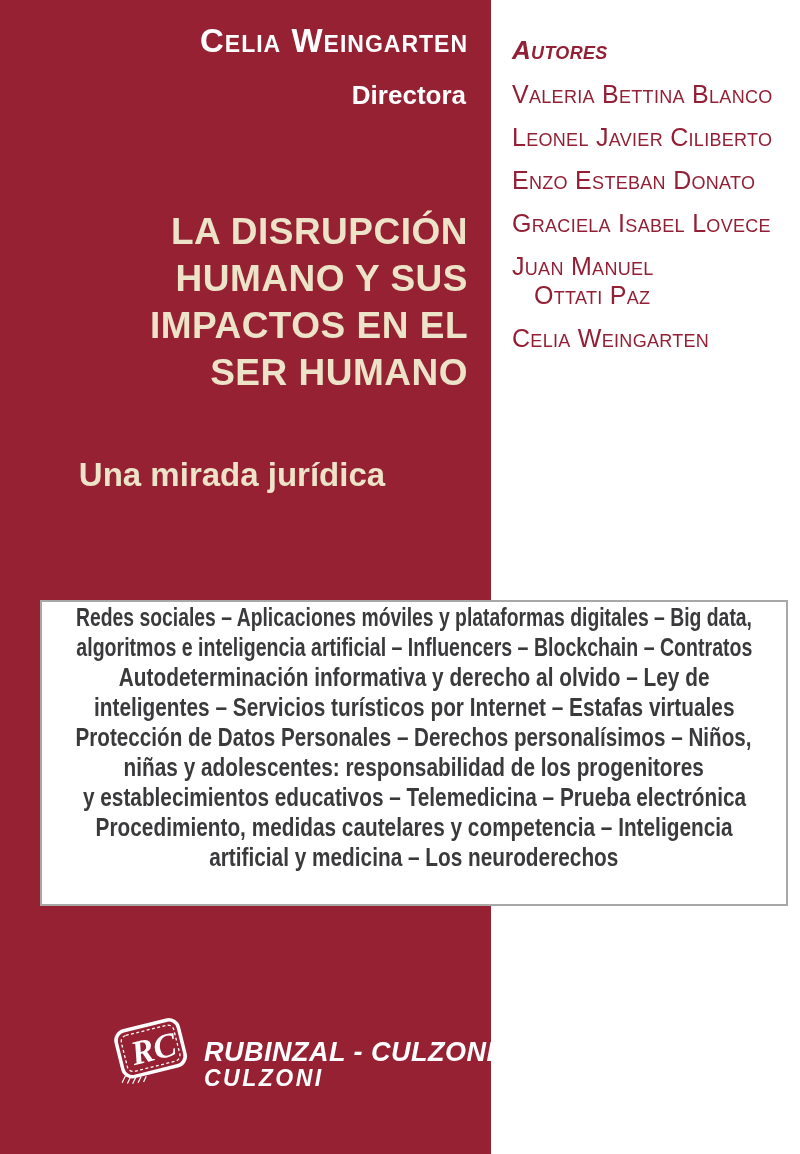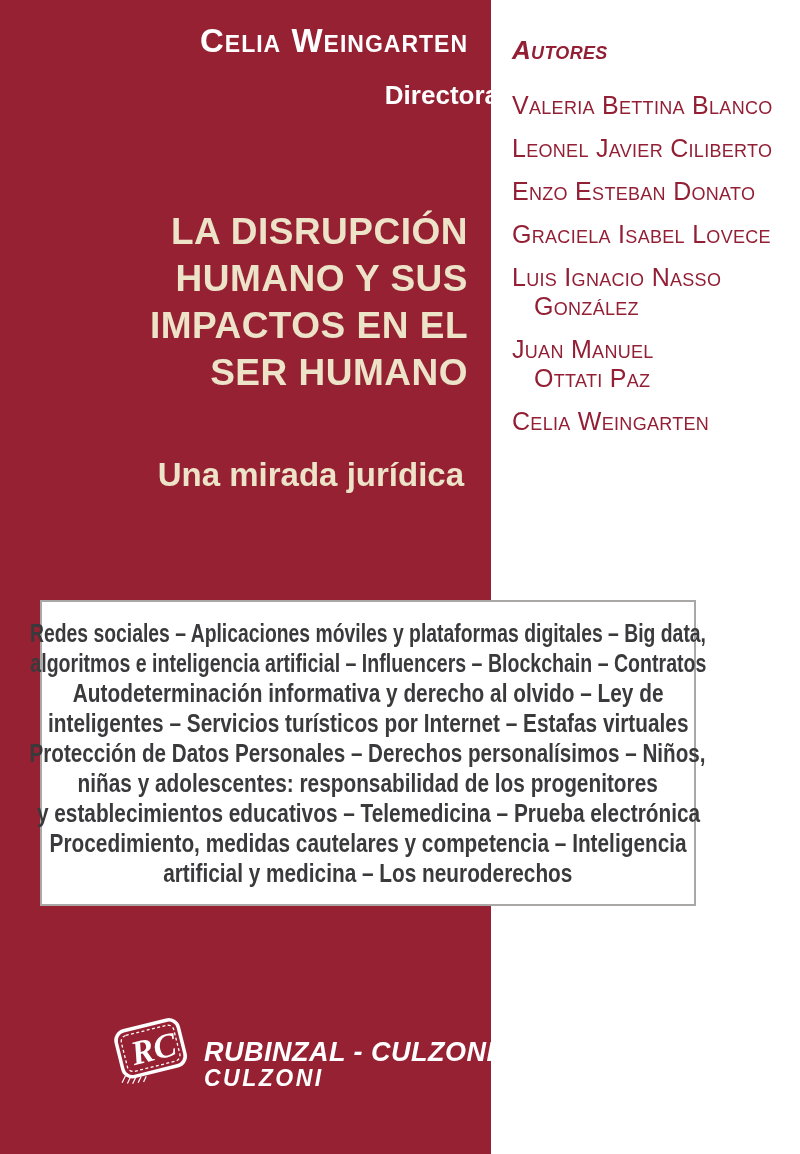--- a/index.html
+++ b/index.html
@@ -12,50 +12,50 @@
     position:absolute;left:0;top:0;width:491px;height:1154px;
     background:var(--panel-red,#962133);
   }
   .director-name{
     position:absolute;top:22px;left:0;width:468px;text-align:right;
     font-weight:bold;font-size:33px;line-height:38px;
     font-variant:small-caps;letter-spacing:1px;color:var(--white,#ffffff);
   }
   .director-role{
     position:absolute;top:80px;left:0;width:466px;text-align:right;
-    font-weight:bold;font-size:26px;color:var(--white,#ffffff);padding-left:33px;
+    font-weight:bold;font-size:26px;color:var(--white,#ffffff);
   }
   .book-title{
     position:absolute;top:208px;left:0;width:468px;text-align:right;
     font-weight:bold;font-size:37px;line-height:47px;
     color:var(--title-cream,#ece3c9);letter-spacing:.5px;
   }
   .book-subtitle{
-    position:absolute;top:456px;left:0;width:464px;text-align:right;
+    position:absolute;top:456px;left:0;width:464px;text-align:center;
     font-weight:bold;font-size:33px;color:var(--title-cream,#ece3c9);
   }
   .authors-panel{
     position:absolute;left:512px;top:35px;width:276px;
     color:var(--author-red,#931f35);
   }
   .authors-heading{
     font-style:italic;font-weight:bold;font-size:26px;line-height:30px;
-    font-variant:small-caps;letter-spacing:.3px;margin-bottom:26px;
+    font-variant:small-caps;letter-spacing:.3px;margin-bottom:15px;
   }
   .author-entry{
     font-weight:normal;font-size:25px;line-height:29px;
     font-variant:small-caps;letter-spacing:.3px;margin-bottom:14px;
   }
   .author-entry .cont{padding-left:22px;}
   .topics-box{
-    position:absolute;left:40px;top:600px;width:656px;height:306px;
+    position:absolute;left:40px;top:600px;width:748px;height:306px;
     background:var(--white,#ffffff);
     border:2px solid var(--box-border,#aaa8a6);
     box-sizing:border-box;
-    display:flex;flex-direction:column;justify-content:center;
+    display:flex;flex-direction:column;justify-content:flex-start;
   }
   .topic-line{
     display:flex;justify-content:center;align-items:center;height:30px;
     font-weight:bold;font-size:26px;color:var(--box-text,#3a3a3c);
   }
   .topic-line span{white-space:nowrap;display:inline-block;transform-origin:50% 50%;}
   .publisher-block{
     position:absolute;left:104px;top:1014px;display:flex;align-items:flex-start;
     color:var(--white,#ffffff);
   }
@@ -96,24 +96,20 @@
       <div>Valeria Bettina Blanco</div>
     </div>
     <div class="author-entry">
       <div>Leonel Javier Ciliberto</div>
     </div>
     <div class="author-entry">
       <div>Enzo Esteban Donato</div>
     </div>
     <div class="author-entry">
       <div>Graciela Isabel Lovece</div>
-    </div>
-    <div class="author-entry">
-      <div>Luis Ignacio Nasso</div>
-      <div class="cont">González</div>
     </div>
     <div class="author-entry">
       <div>Juan Manuel</div>
       <div class="cont">Ottati Paz</div>
     </div>
     <div class="author-entry">
       <div>Celia Weingarten</div>
     </div>
   </div>
 

